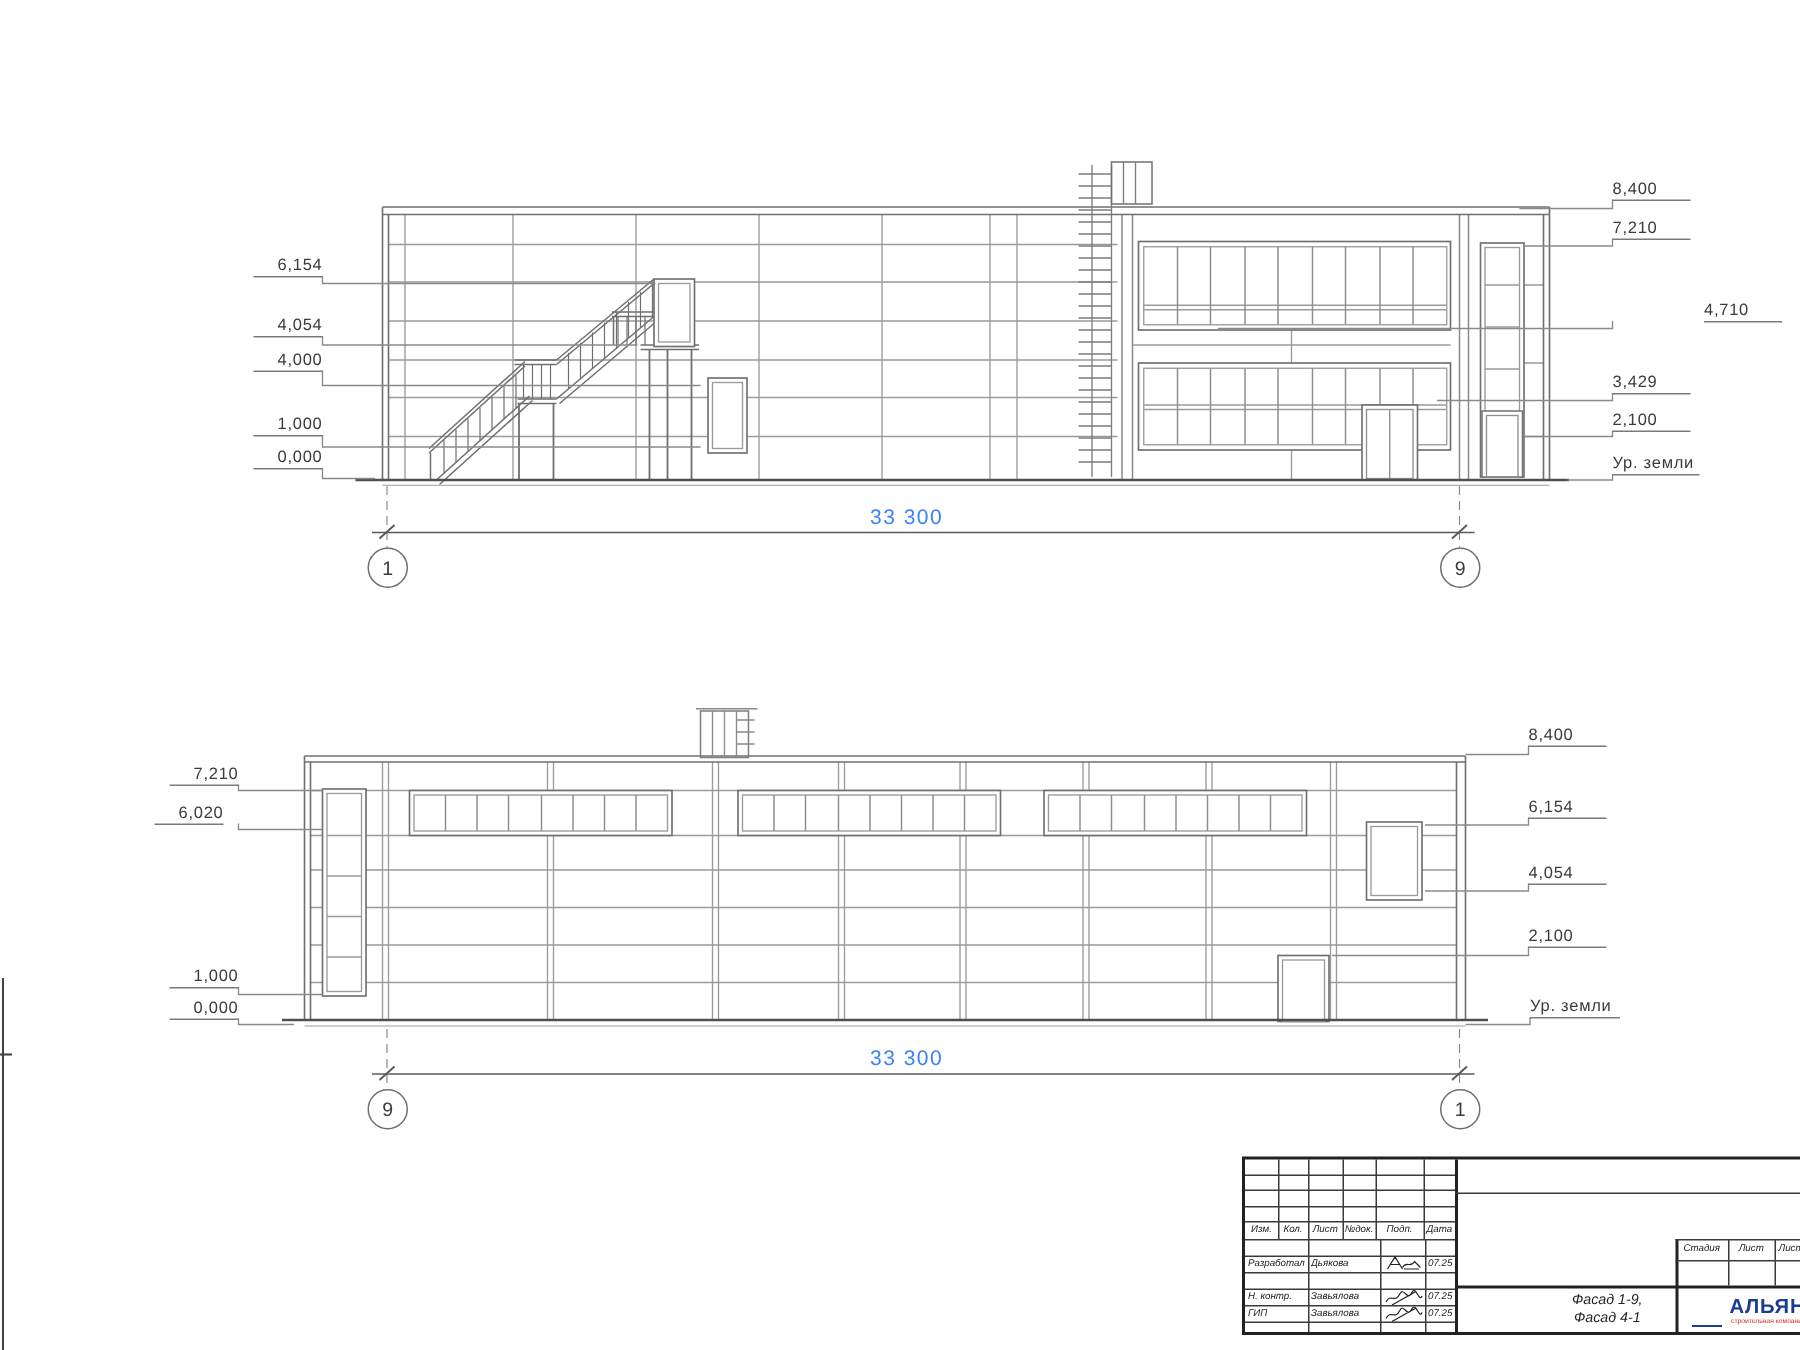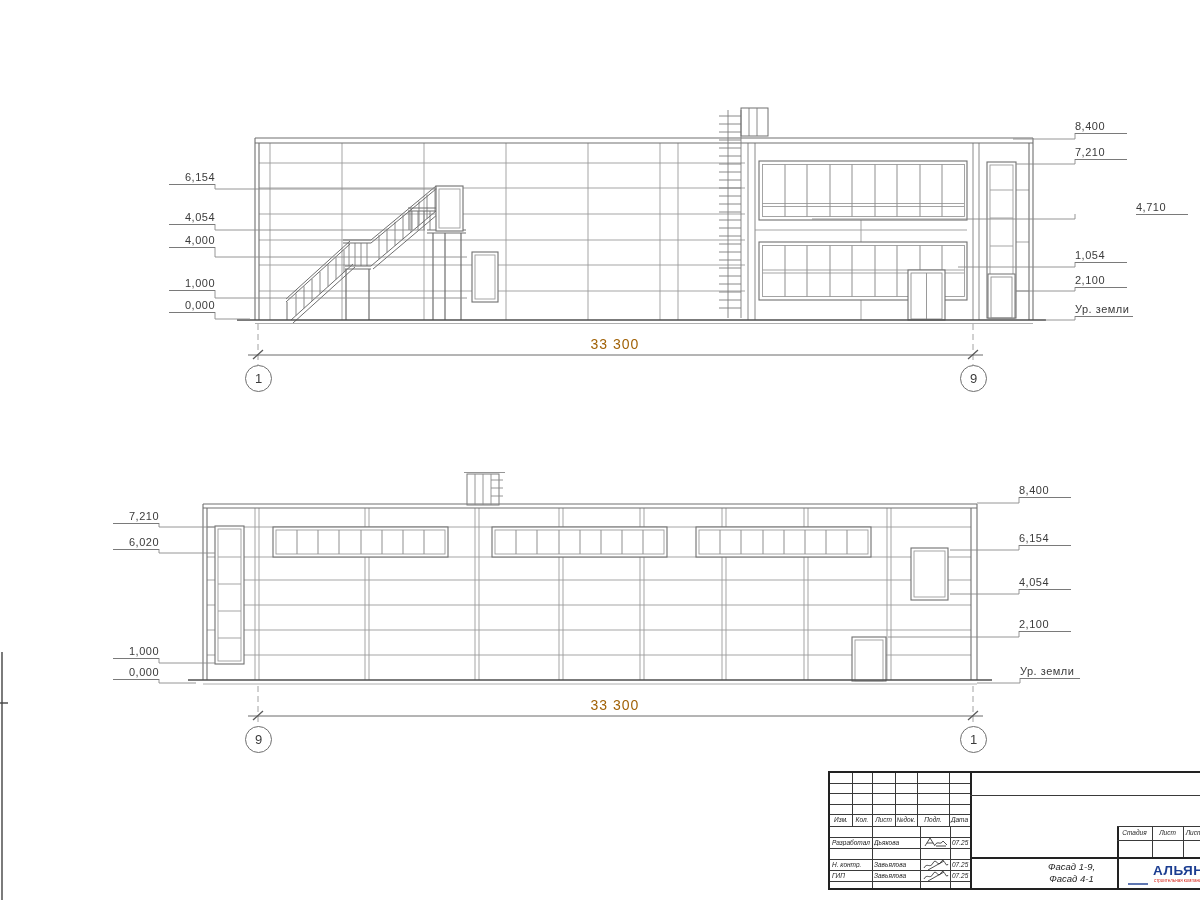--- a/index.html
+++ b/index.html
@@ -6,21 +6,21 @@
   body{width:1200px;height:900px;overflow:hidden;position:relative;
        font-family:"Liberation Sans","DejaVu Sans",sans-serif;}
   #sheet{position:absolute;left:0;top:0;width:1200px;height:900px;background:#ffffff;}
   svg{position:absolute;left:0;top:0;}
   svg *{fill:none;}
   .wfill{fill:#ffffff;}
   .mark{position:absolute;font-size:11px;color:#3b3b3b;line-height:13px;height:13px;
         border-bottom:1px solid #7a7a7a;letter-spacing:0.5px;white-space:nowrap;}
   .mark-r{text-align:right;}
   .mark-l{text-align:left;}
-  .dimtext{position:absolute;font-size:14px;color:#a16207;width:70px;text-align:center;
+  .dimtext{position:absolute;font-size:14px;color:#3b82f6;width:70px;text-align:left;
            letter-spacing:1px;white-space:nowrap;}
   .axis{position:absolute;width:25px;height:25px;border:1px solid #6f6f6f;border-radius:50%;
         font-size:13px;color:#3b3b3b;display:flex;align-items:center;justify-content:center;background:#fff;}
   
   #titleblock{position:absolute;left:828px;top:771px;width:382px;height:115px;
               border:2px solid #222;box-sizing:content-box;}
   .hl{position:absolute;height:0;border-top:1px solid #3a3a3a;}
   .vl{position:absolute;width:0;border-left:1px solid #3a3a3a;}
   .hlh{border-top-width:2px;border-top-color:#222;}
   .vlh{border-left-width:2px;border-left-color:#222;}
@@ -224,26 +224,26 @@
 </svg>
 
 <div class="mark mark-r" style="left:169px;top:171px;width:46px;">6,154</div>
 <div class="mark mark-r" style="left:169px;top:211px;width:46px;">4,054</div>
 <div class="mark mark-r" style="left:169px;top:234px;width:46px;">4,000</div>
 <div class="mark mark-r" style="left:169px;top:277px;width:46px;">1,000</div>
 <div class="mark mark-r" style="left:169px;top:299px;width:46px;">0,000</div>
 <div class="mark mark-l" style="left:1075px;top:120px;width:52px;">8,400</div>
 <div class="mark mark-l" style="left:1075px;top:146px;width:52px;">7,210</div>
 <div class="mark mark-l" style="left:1136px;top:201px;width:52px;">4,710</div>
-<div class="mark mark-l" style="left:1075px;top:249px;width:52px;">1,054</div>
+<div class="mark mark-l" style="left:1075px;top:249px;width:52px;">3,429</div>
 <div class="mark mark-l" style="left:1075px;top:274px;width:52px;">2,100</div>
 <div class="mark mark-l" style="left:1075px;top:303px;width:58px;">Ур. земли</div>
 
 <div class="mark mark-r" style="left:113px;top:510px;width:46px;">7,210</div>
-<div class="mark mark-r" style="left:113px;top:536px;width:46px;">6,020</div>
+<div class="mark mark-r" style="left:103px;top:536px;width:46px;">6,020</div>
 <div class="mark mark-r" style="left:113px;top:645px;width:46px;">1,000</div>
 <div class="mark mark-r" style="left:113px;top:666px;width:46px;">0,000</div>
 <div class="mark mark-l" style="left:1019px;top:484px;width:52px;">8,400</div>
 <div class="mark mark-l" style="left:1019px;top:532px;width:52px;">6,154</div>
 <div class="mark mark-l" style="left:1019px;top:576px;width:52px;">4,054</div>
 <div class="mark mark-l" style="left:1019px;top:618px;width:52px;">2,100</div>
 <div class="mark mark-l" style="left:1020px;top:665px;width:60px;">Ур. земли</div>
 
 <div class="dimtext" style="left:580px;top:336px;">33 300</div>
 <div class="dimtext" style="left:580px;top:697px;">33 300</div>

